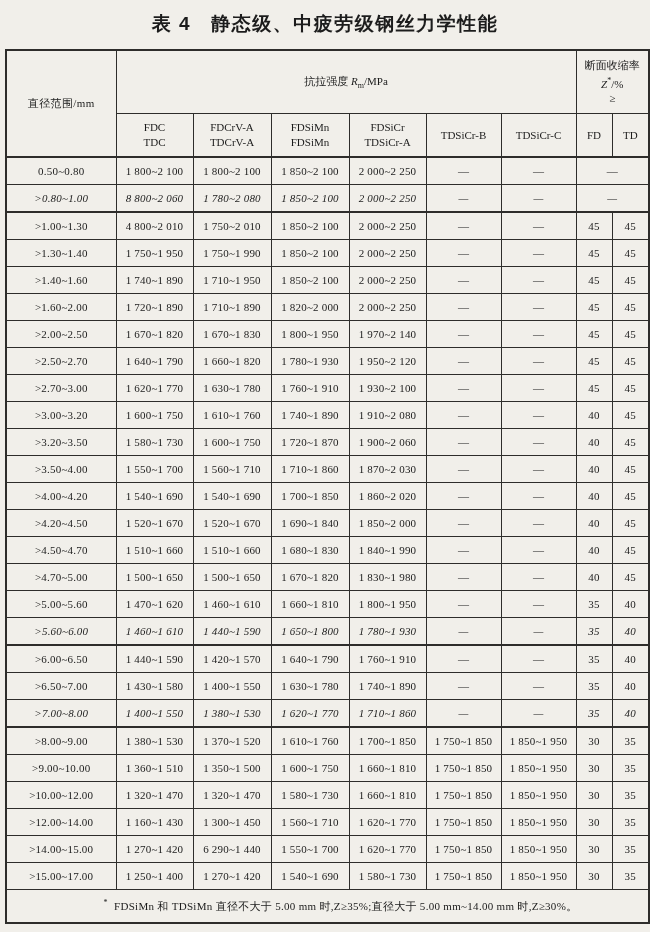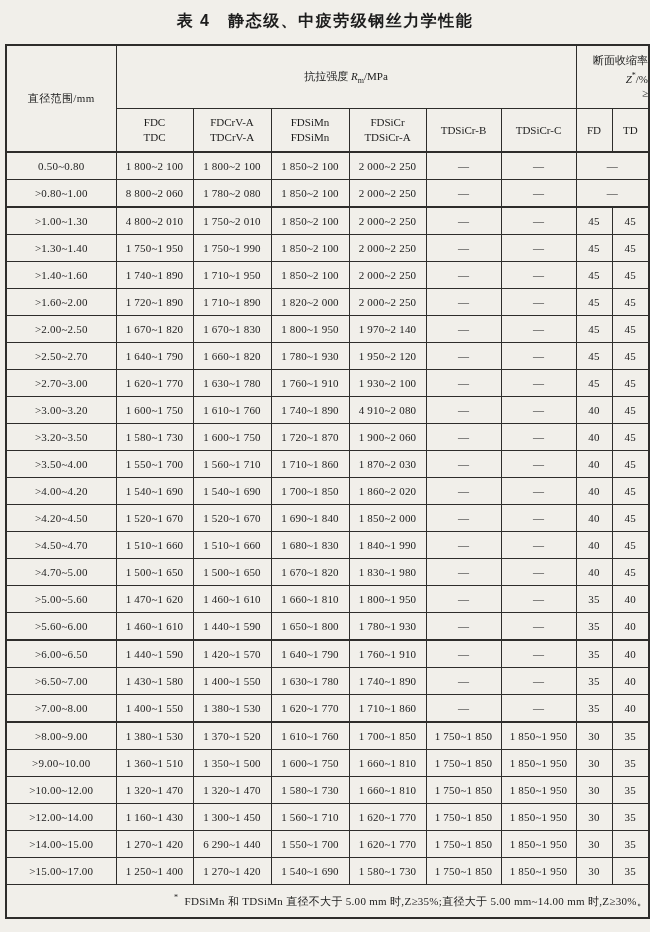--- a/index.html
+++ b/index.html
@@ -7,47 +7,47 @@
   }
   html,body{margin:0;padding:0;}
   body{
     width:650px;height:932px;background:var(--bg);color:var(--ink);
     font-family:"Liberation Serif","DejaVu Serif",serif;
     -webkit-font-smoothing:antialiased;overflow:hidden;
   }
   .page-title{
     text-align:center;
     font-family:"Liberation Sans","DejaVu Sans",sans-serif;
-    font-weight:bold;font-size:16px;letter-spacing:1.5px;
+    font-weight:bold;font-size:19px;letter-spacing:1.5px;
     padding:11px 0 12px 0;white-space:pre;
   }
   table.spec{
     border-collapse:collapse;table-layout:fixed;
     width:643px;margin-left:5px;
     border:2px solid var(--line);
     background:var(--bg);
   }
   .spec th,.spec td{
     border:1px solid var(--line);
     text-align:center;vertical-align:middle;
     font-size:11px;font-weight:normal;
     padding:0;white-space:nowrap;overflow:hidden;
   }
   .spec thead tr.h1 th{height:62px;}
   .spec thead tr.h2 th{height:42px;}
   .spec thead{border-bottom:2px solid var(--line);}
   .spec tbody td{height:26px;letter-spacing:0.2px;}
-  .spec tbody tr.thick td{border-bottom:2.5px solid var(--line);}
+  .spec tbody tr.thick td{border-bottom:2.5px solid var(--line);font-style:italic;}
   .hdr-2line div{line-height:15px;}
-  .hdr-3line div{line-height:15px;text-align:right;}
+  .hdr-3line div{line-height:15px;}
   .math-i{font-style:italic;font-family:"Liberation Serif","DejaVu Serif",serif;}
   sub{font-size:8px;}
   sup.fn{font-size:8px;}
   .spec tfoot td{
-    height:32px;text-align:right;padding-left:26px;
+    height:32px;text-align:center;padding-left:26px;
     border-top:1px solid var(--line);font-size:11px;letter-spacing:0.3px;
   }
   .diam-col{letter-spacing:0.4px;}
 </style>
 </head>
 <body>
 
 <div class="page-title">表 4   静态级、中疲劳级钢丝力学性能</div>
 
 <table class="spec">
@@ -199,21 +199,21 @@
         <td>—</td>
         <td>—</td>
         <td>45</td>
         <td>45</td>
       </tr>
       <tr>
         <td class="diam-col">&gt;3.00~3.20</td>
         <td>1 600~1 750</td>
         <td>1 610~1 760</td>
         <td>1 740~1 890</td>
-        <td>4 910~2 080</td>
+        <td>1 910~2 080</td>
         <td>—</td>
         <td>—</td>
         <td>40</td>
         <td>45</td>
       </tr>
       <tr>
         <td class="diam-col">&gt;3.20~3.50</td>
         <td>1 580~1 730</td>
         <td>1 600~1 750</td>
         <td>1 720~1 870</td>

